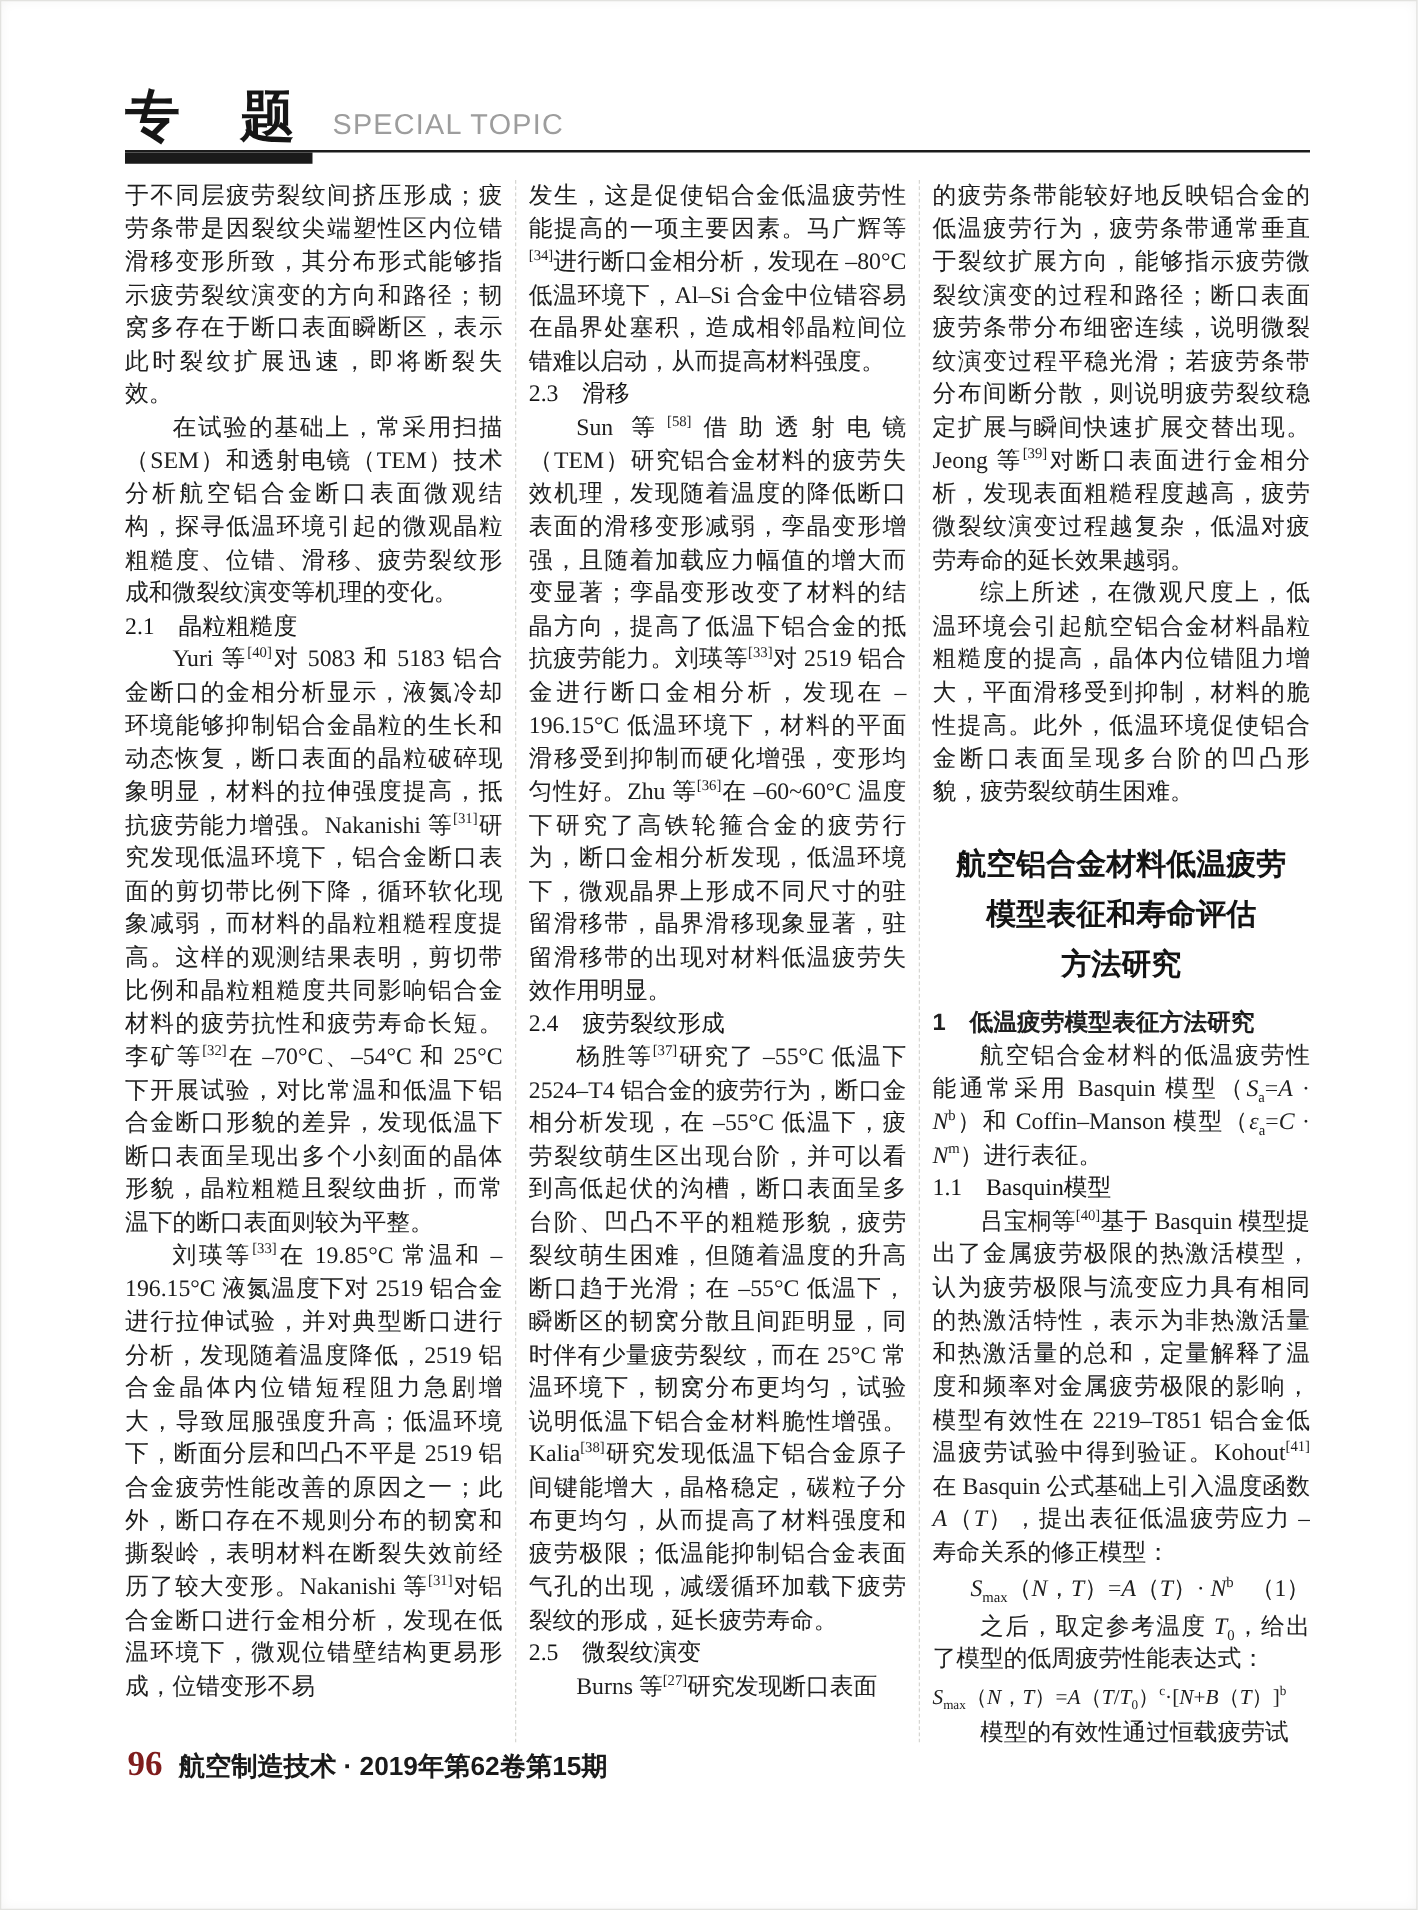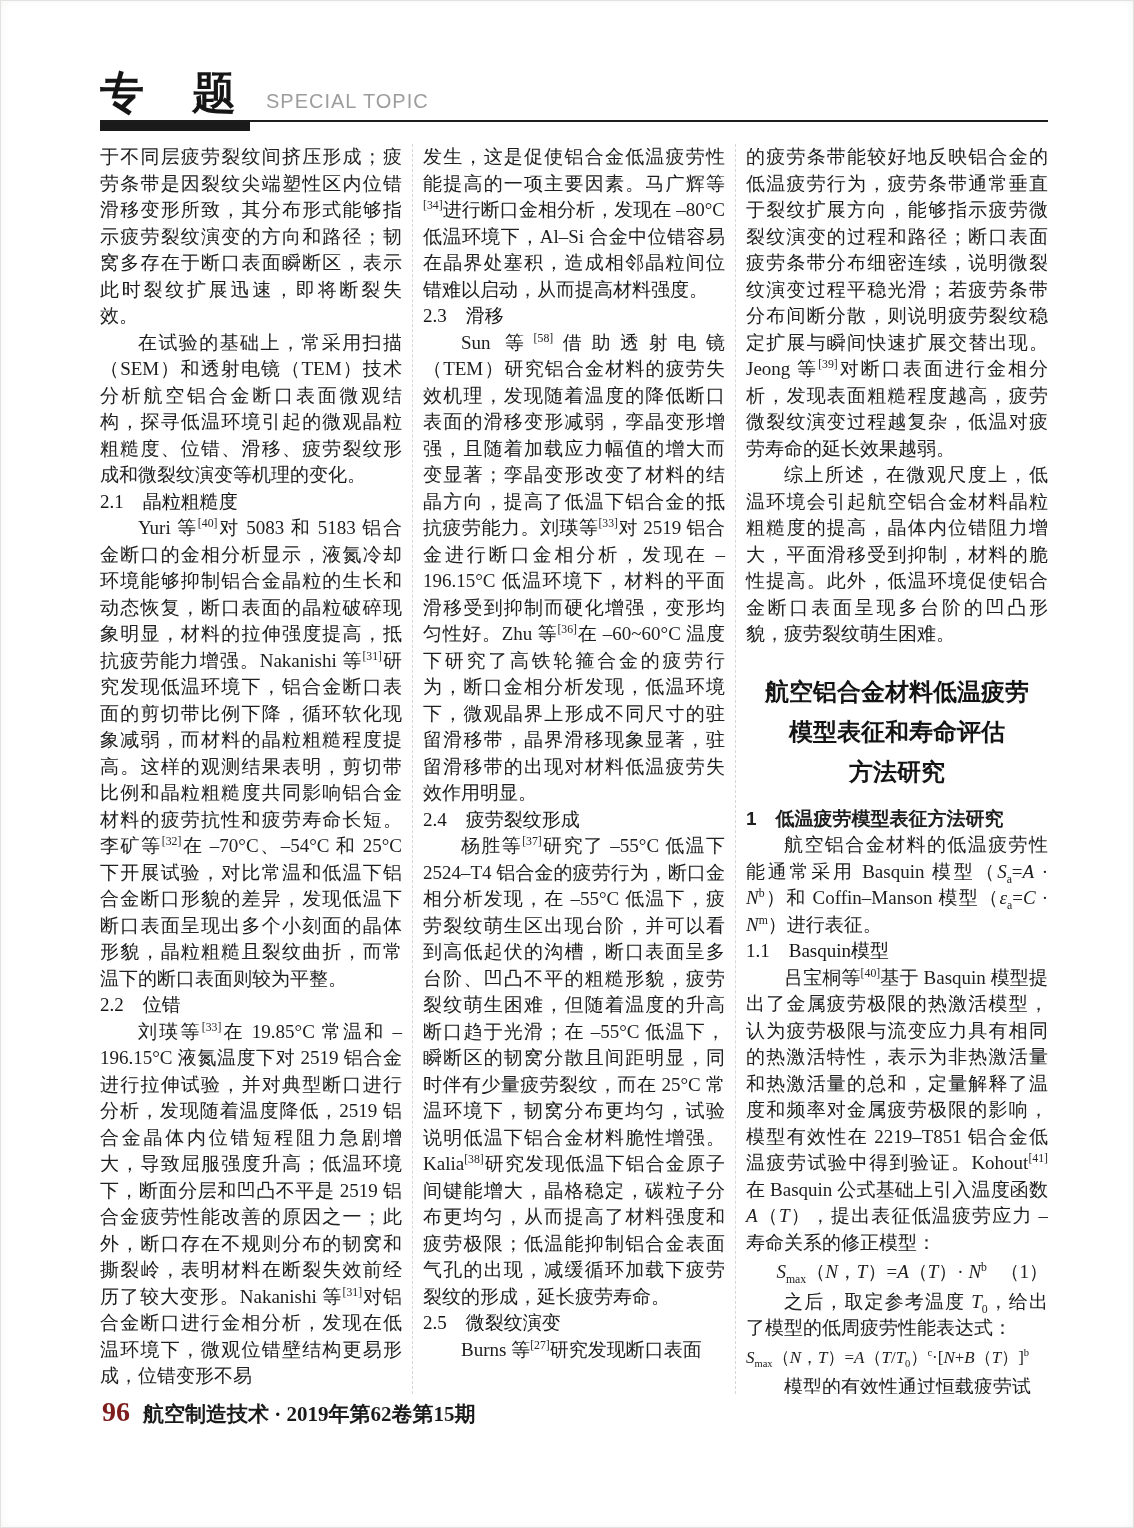--- a/index.html
+++ b/index.html
@@ -12,21 +12,21 @@
     box-shadow:inset 0 0 0 1px #e2e2df, inset 0 0 10px rgba(0,0,0,0.05);
   }
   
   .hdr{position:absolute;left:100px;right:86px;top:72px;}
   .hdr-row{display:flex;align-items:flex-end;gap:28px;}
   .title-cn{
     font-size:44px;font-weight:700;line-height:1.0;color:#161616;
     font-family:"Liberation Serif","DejaVu Serif",serif;letter-spacing:2px;
   }
   .title-en{
-    color:#9d9d9d;font-size:20px;letter-spacing:1px;padding-bottom:3px;
+    color:#9d9d9d;font-size:23px;letter-spacing:1px;padding-bottom:3px;
     font-family:"Liberation Sans","DejaVu Sans",sans-serif;
   }
   .hdr-rule{margin-top:4px;height:2px;background:#1c1c1c;position:relative;}
   .hdr-bar{position:absolute;left:0;top:2px;width:150px;height:9px;background:#1a1a1a;}
   
   .cols{
     position:absolute;left:100px;right:86px;top:144px;height:1250px;
     display:flex;overflow:hidden;
   }
   .col{
@@ -48,21 +48,21 @@
   .formula.pad{padding-left:1.6em;}
   .formula.small{font-size:17px;align-items:flex-end;}
   .formula .fnum{margin-left:auto;padding-left:8px;}
   sup,sub{font-size:0.62em;line-height:0;}
   sup{vertical-align:super;}
   sub{vertical-align:sub;}
   i{font-style:italic;}
   
   .ftr{position:absolute;left:102px;top:1396px;display:flex;align-items:baseline;gap:13px;}
   .pnum{font-size:28px;font-weight:700;color:#7f1d1d;font-family:"Liberation Serif","DejaVu Serif",serif;}
-  .jname{font-size:21px;font-weight:700;color:#1a1a1a;font-family:Liberation Serif, serif;}
+  .jname{font-size:21px;font-weight:700;color:#1a1a1a;font-family:Liberation Sans, sans-serif;}
 </style>
 </head>
 <body>
 
 <div class="page">
 
   <header class="hdr">
     <div class="hdr-row">
       <span class="title-cn">专　题</span>
       <span class="title-en">SPECIAL TOPIC</span>
@@ -71,21 +71,20 @@
       <div class="hdr-bar"></div>
     </div>
   </header>
 
   <main class="cols" id="cols">
       <div class="col">
         <p class="para">于不同层疲劳裂纹间挤压形成；疲劳条带是因裂纹尖端塑性区内位错滑移变形所致，其分布形式能够指示疲劳裂纹演变的方向和路径；韧窝多存在于断口表面瞬断区，表示此时裂纹扩展迅速，即将断裂失效。</p>
         <p class="para indent">在试验的基础上，常采用扫描（SEM）和透射电镜（TEM）技术分析航空铝合金断口表面微观结构，探寻低温环境引起的微观晶粒粗糙度、位错、滑移、疲劳裂纹形成和微裂纹演变等机理的变化。</p>
         <p class="para subhead">2.1　晶粒粗糙度</p>
         <p class="para indent">Yuri 等<sup>[40]</sup>对 5083 和 5183 铝合金断口的金相分析显示，液氮冷却环境能够抑制铝合金晶粒的生长和动态恢复，断口表面的晶粒破碎现象明显，材料的拉伸强度提高，抵抗疲劳能力增强。Nakanishi 等<sup>[31]</sup>研究发现低温环境下，铝合金断口表面的剪切带比例下降，循环软化现象减弱，而材料的晶粒粗糙程度提高。这样的观测结果表明，剪切带比例和晶粒粗糙度共同影响铝合金材料的疲劳抗性和疲劳寿命长短。李矿等<sup>[32]</sup>在 –70°C、–54°C 和 25°C 下开展试验，对比常温和低温下铝合金断口形貌的差异，发现低温下断口表面呈现出多个小刻面的晶体形貌，晶粒粗糙且裂纹曲折，而常温下的断口表面则较为平整。</p>
-        <p class="para subhead">2.2　位错</p>
         <p class="para indent">刘瑛等<sup>[33]</sup>在 19.85°C 常温和 –196.15°C 液氮温度下对 2519 铝合金进行拉伸试验，并对典型断口进行分析，发现随着温度降低，2519 铝合金晶体内位错短程阻力急剧增大，导致屈服强度升高；低温环境下，断面分层和凹凸不平是 2519 铝合金疲劳性能改善的原因之一；此外，断口存在不规则分布的韧窝和撕裂岭，表明材料在断裂失效前经历了较大变形。Nakanishi 等<sup>[31]</sup>对铝合金断口进行金相分析，发现在低温环境下，微观位错壁结构更易形成，位错变形不易</p>
       </div>
       <div class="col">
         <p class="para">发生，这是促使铝合金低温疲劳性能提高的一项主要因素。马广辉等<sup>[34]</sup>进行断口金相分析，发现在 –80°C 低温环境下，Al–Si 合金中位错容易在晶界处塞积，造成相邻晶粒间位错难以启动，从而提高材料强度。</p>
         <p class="para subhead">2.3　滑移</p>
         <p class="para indent">Sun 等<sup>[58]</sup>借助透射电镜（TEM）研究铝合金材料的疲劳失效机理，发现随着温度的降低断口表面的滑移变形减弱，孪晶变形增强，且随着加载应力幅值的增大而变显著；孪晶变形改变了材料的结晶方向，提高了低温下铝合金的抵抗疲劳能力。刘瑛等<sup>[33]</sup>对 2519 铝合金进行断口金相分析，发现在 –196.15°C 低温环境下，材料的平面滑移受到抑制而硬化增强，变形均匀性好。Zhu 等<sup>[36]</sup>在 –60~60°C 温度下研究了高铁轮箍合金的疲劳行为，断口金相分析发现，低温环境下，微观晶界上形成不同尺寸的驻留滑移带，晶界滑移现象显著，驻留滑移带的出现对材料低温疲劳失效作用明显。</p>
         <p class="para subhead">2.4　疲劳裂纹形成</p>
         <p class="para indent">杨胜等<sup>[37]</sup>研究了 –55°C 低温下 2524–T4 铝合金的疲劳行为，断口金相分析发现，在 –55°C 低温下，疲劳裂纹萌生区出现台阶，并可以看到高低起伏的沟槽，断口表面呈多台阶、凹凸不平的粗糙形貌，疲劳裂纹萌生困难，但随着温度的升高断口趋于光滑；在 –55°C 低温下，瞬断区的韧窝分散且间距明显，同时伴有少量疲劳裂纹，而在 25°C 常温环境下，韧窝分布更均匀，试验说明低温下铝合金材料脆性增强。Kalia<sup>[38]</sup>研究发现低温下铝合金原子间键能增大，晶格稳定，碳粒子分布更均匀，从而提高了材料强度和疲劳极限；低温能抑制铝合金表面气孔的出现，减缓循环加载下疲劳裂纹的形成，延长疲劳寿命。</p>
         <p class="para subhead">2.5　微裂纹演变</p>
         <p class="para indent">Burns 等<sup>[27]</sup>研究发现断口表面</p>

